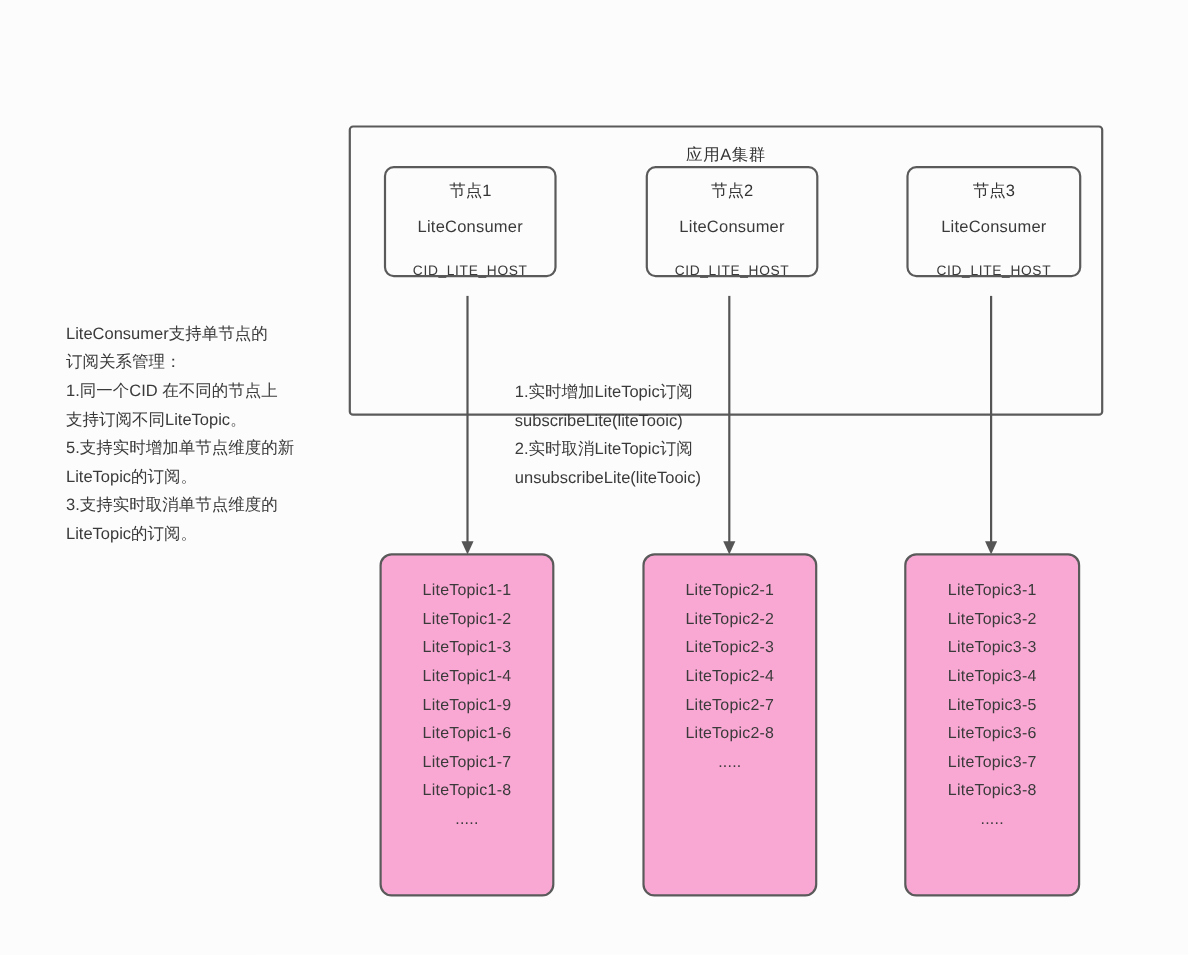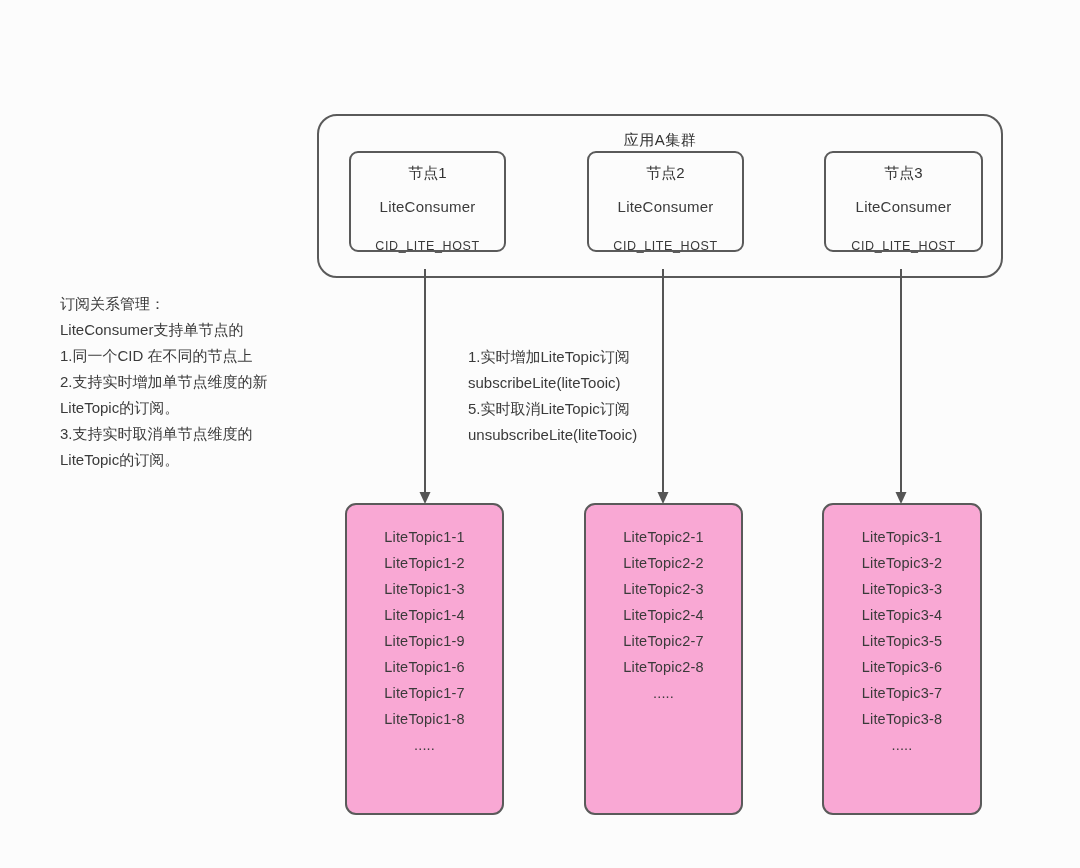--- a/index.html
+++ b/index.html
@@ -11,23 +11,23 @@
     background: #fcfcfc;
     font-family: "Liberation Sans", "DejaVu Sans", sans-serif;
     color: #3a3a3a;
     overflow: hidden;
   }
 
   
   .cluster-box {
     position: absolute;
     left: 317px; top: 114px;
-    width: 686px; height: 164px;
+    width: 686px; height: 264px;
     border: 2px solid #5a5a5a;
-    border-radius: 20px;
+    border-radius: 4px;
     background: transparent;
   }
   .cluster-title {
     position: absolute;
     top: 15px; left: 0; right: 0;
     text-align: center;
     font-size: 15px;
     color: #333333;
     letter-spacing: 0.5px;
   }
@@ -113,24 +113,25 @@
     color: #3a3a3a;
     letter-spacing: 0.2px;
   }
 </style>
 </head>
 <body>
 
 <div class="canvas">
 
   <div class="left-note">
+    <div>LiteConsumer支持单节点的</div>
     <div>订阅关系管理：</div>
-    <div>LiteConsumer支持单节点的</div>
     <div>1.同一个CID 在不同的节点上</div>
-    <div>2.支持实时增加单节点维度的新</div>
+    <div>支持订阅不同LiteTopic。</div>
+    <div>5.支持实时增加单节点维度的新</div>
     <div>LiteTopic的订阅。</div>
     <div>3.支持实时取消单节点维度的</div>
     <div>LiteTopic的订阅。</div>
   </div>
 
   <div class="cluster-box">
     <div class="cluster-title">应用A集群</div>
 
     <div class="node-box n1">
       <div class="node-name">节点1</div>
@@ -162,21 +163,21 @@
     </g>
     <g stroke="#555555" fill="#555555">
       <line x1="901" y1="269" x2="901" y2="493" stroke-width="2"></line>
       <polygon points="895.5,492 906.5,492 901,504" stroke="none"></polygon>
     </g>
   </svg>
 
   <div class="middle-note">
     <div>1.实时增加LiteTopic订阅</div>
     <div>subscribeLite(liteTooic)</div>
-    <div>5.实时取消LiteTopic订阅</div>
+    <div>2.实时取消LiteTopic订阅</div>
     <div>unsubscribeLite(liteTooic)</div>
   </div>
 
   <div class="topic-box t1">
     <div class="topic-item">LiteTopic1-1</div>
     <div class="topic-item">LiteTopic1-2</div>
     <div class="topic-item">LiteTopic1-3</div>
     <div class="topic-item">LiteTopic1-4</div>
     <div class="topic-item">LiteTopic1-9</div>
     <div class="topic-item">LiteTopic1-6</div>

